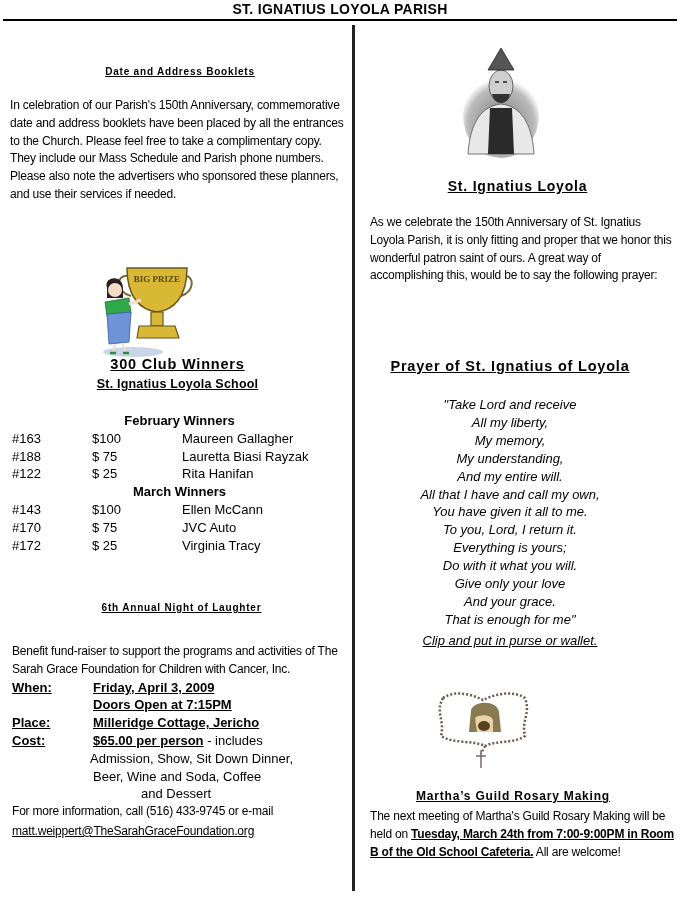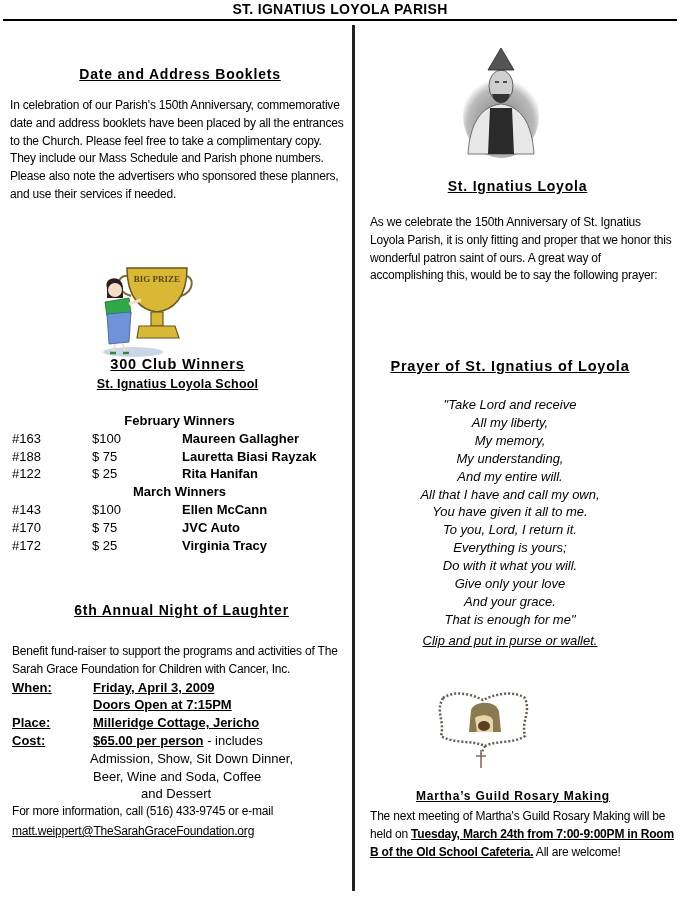--- a/index.html
+++ b/index.html
@@ -6,35 +6,35 @@
     html, body { width: 680px; height: 897px; background: #ffffff; overflow: hidden; }
     body { position: relative; font-family: "Liberation Sans", sans-serif; color: #000; font-size: 13px; }
     .header-title {
       position: absolute; left: 0; top: 1px; width: 680px; text-align: center;
       font-size: 14px; font-weight: bold; letter-spacing: 0.3px;
     }
     .header-rule { position: absolute; left: 3px; top: 19px; width: 674px; height: 2px; background: #000; }
     .col-rule { position: absolute; left: 352px; top: 25px; width: 3px; height: 866px; background: #222; }
 
     .abs { position: absolute; }
-    .h-sec { font-weight: bold; text-decoration: underline; font-size: 14px; letter-spacing: 0.8px; text-align: center; }
+    .h-sec { font-weight: bold; text-decoration: underline; font-size: 10px; letter-spacing: 0.8px; text-align: center; }
     .body-text { font-size: 12px; line-height: 17.8px; letter-spacing: -0.2px; }
 
     
     #booklet-title { left: 0; top: 66px; width: 350px; padding-left: 10px; }
     #booklet-body { left: 10px; top: 97px; width: 335px; }
     #trophy { left: 93px; top: 258px; width: 102px; height: 100px; }
     #club-title { left: 0; top: 356px; width: 355px; font-size: 14.5px; }
     #club-sub { left: 0; top: 377px; width: 355px; font-size: 12.5px; letter-spacing: 0.2px; }
     #winners { left: 12px; top: 412px; width: 335px; }
     .month { font-weight: bold; font-size: 13px; line-height: 17.8px; text-align: center; }
     .wrow { display: flex; font-size: 13px; line-height: 17.8px; }
     .wrow .num { width: 80px; }
     .wrow .amt { width: 90px; }
-    .wrow .nm { flex: 1; font-weight: bold; }
+    .wrow .nm { flex: 1; }
     #laugh-title { left: 0; top: 602px; width: 355px; padding-left: 8px; }
     #laugh-body { left: 12px; top: 643px; width: 335px; }
     .kv { display: flex; font-size: 13px; line-height: 17.8px; }
     .kv .k { width: 81px; font-weight: bold; text-decoration: underline; }
     .kv .v { font-weight: bold; text-decoration: underline; }
     .kv .rest { font-weight: normal; }
     .indent-line { padding-left: 78px; font-size: 13px; line-height: 17.8px; }
     .email { text-decoration: underline; }
 
     

